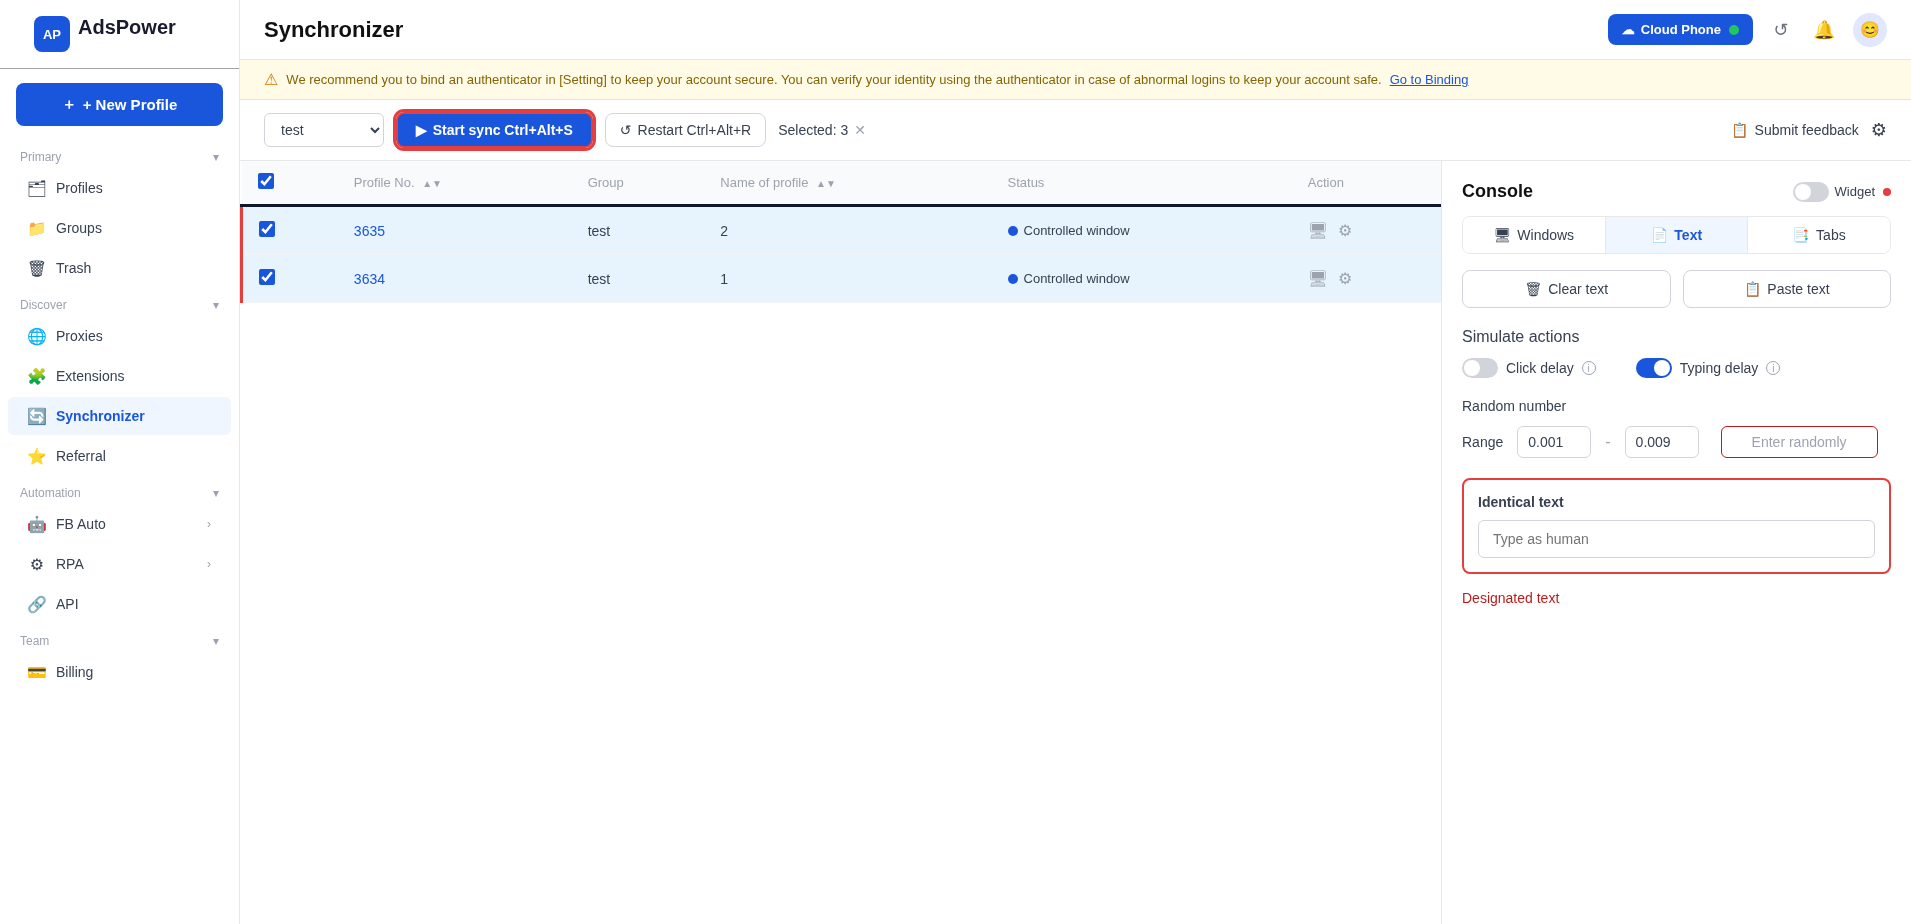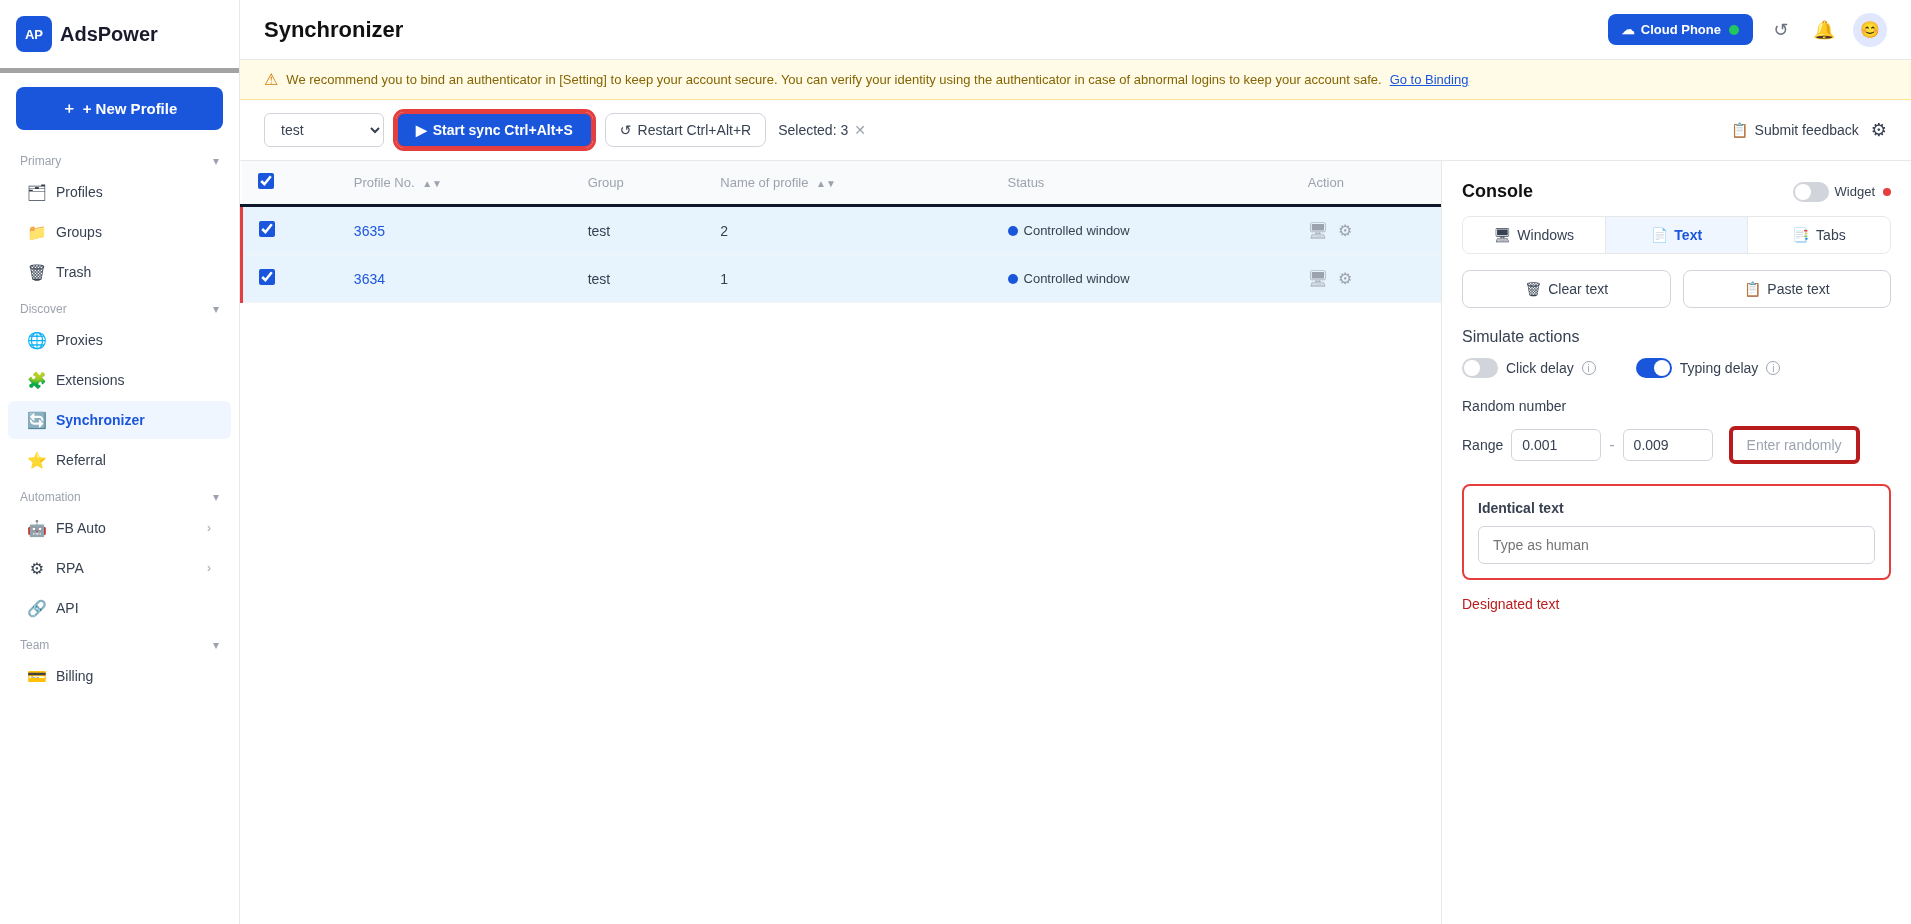--- a/index.html
+++ b/index.html
@@ -11,24 +11,24 @@
       min-width: 240px;
       background: #fff;
       display: flex;
       flex-direction: column;
       border-right: 1px solid #e8e8e8;
       height: 100%;
       overflow-y: auto;
     }
     .sidebar-logo {
       display: flex;
-      align-items: center;
+      align-items: flex-start;
       gap: 8px;
-      padding: 16px 16px;
-      border-bottom: 5px solid #a3a3a3;
+      padding: 16px 34px;
+      border-bottom: 1px solid #a3a3a3;
     }
     .logo-icon {
       width: 36px; height: 36px;
       background: #1a56db;
       border-radius: 8px;
       display: flex; align-items: center; justify-content: center;
       color: #fff; font-weight: bold; font-size: 14px;
     }
     .logo-text { font-size: 20px; font-weight: 700; color: #1a1a2e; }
 
@@ -373,38 +373,38 @@
     }
     .toggle-off .tk { width: 16px; height: 16px; background: #fff; border-radius: 50%; position: absolute; top: 2px; left: 2px; }
     .toggle-on .tk { width: 16px; height: 16px; background: #fff; border-radius: 50%; position: absolute; top: 2px; left: 18px; }
     .info-icon { width: 14px; height: 14px; border-radius: 50%; border: 1px solid #9ca3af; display: inline-flex; align-items: center; justify-content: center; font-size: 10px; color: #9ca3af; cursor: pointer; }
 
     
     .random-label { font-size: 14px; font-weight: 500; color: #374151; margin-bottom: 12px; }
     .random-row {
       display: flex;
       align-items: center;
-      gap: 8px;
+      gap: 14px;
       margin-bottom: 20px;
     }
     .range-label { font-size: 14px; color: #374151; }
     .range-input {
-      width: 90px;
+      width: 74px;
       border: 1px solid #d1d5db;
       border-radius: 6px;
       padding: 7px 10px;
       font-size: 14px;
       color: #374151;
     }
     .dash { color: #9ca3af; }
     .enter-randomly-btn {
-      border: 4px solid #b91c1c;
+      border: 1px solid #b91c1c;
       background: #fff;
       border-radius: 6px;
-      padding: 7px 14px;
+      padding: 7px 30px;
       font-size: 14px;
       color: #9ca3af;
       cursor: pointer;
       margin-left: 8px;
     }
 
     
     .identical-box {
       border: 2px solid #e53e3e;
       border-radius: 8px;

